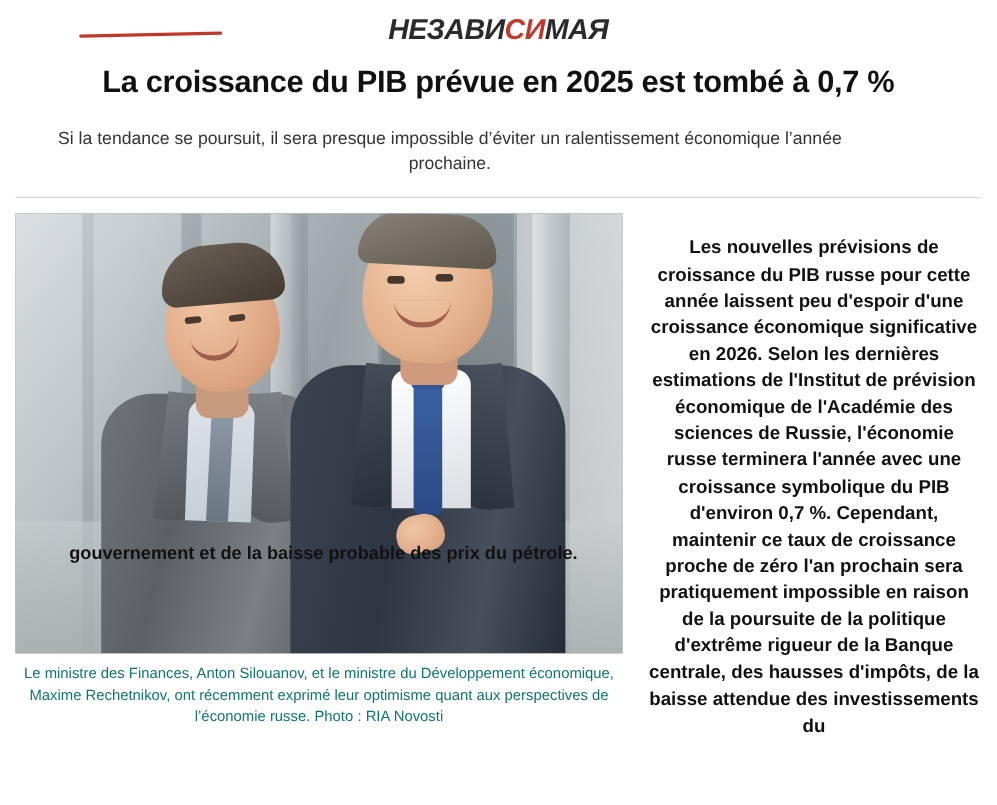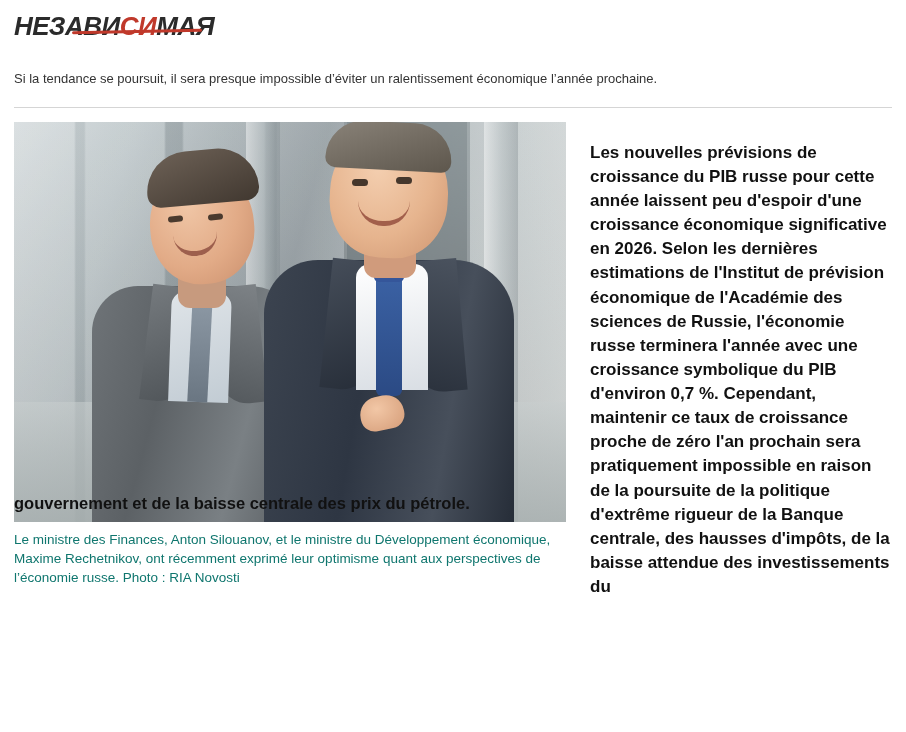--- a/index.html
+++ b/index.html
@@ -13,20 +13,21 @@
     font-family: "Liberation Sans", sans-serif;
     color: #1a1a1a;
     overflow: hidden;
   }
   .page {
     position: relative;
     width: 906px;
     height: 528px;
     box-sizing: border-box;
     padding: 0 14px;
+    text-align: center;
   }
 
   
   .masthead {
     padding-top: 12px;
     height: 34px;
     position: relative;
   }
   .masthead-logo {
     font-family: "Liberation Sans", sans-serif;
@@ -57,21 +58,21 @@
   .headline {
     margin-top: 12px;
     font-size: 28px;
     font-weight: bold;
     line-height: 1.18;
     letter-spacing: -0.3px;
     color: #111111;
   }
   .standfirst {
     margin-top: 24px;
-    font-size: 13px;
+    font-size: 16px;
     line-height: 1.45;
     color: #333333;
     max-width: 790px;
   }
 
   .rule {
     margin-top: 18px;
     height: 1px;
     background: #d5d5d5;
     width: 878px;
@@ -301,20 +302,21 @@
 </head>
 <body>
 
 <div class="page">
 
   <div class="masthead">
     <div class="masthead-logo"><span>НЕЗАВИ</span><span class="red-part">СИ</span><span>МАЯ</span></div>
     <div class="masthead-underline"></div>
   </div>
 
+  <h1 class="headline">La croissance du PIB prévue en 2025 est tombé à 0,7 %</h1>
 
   <p class="standfirst">Si la tendance se poursuit, il sera presque impossible d’éviter un ralentissement économique l’année prochaine.</p>
 
   <div class="rule"></div>
 
   <div class="content">
 
     <div class="col-left">
       <div class="photo-frame">
         <div class="photo">
@@ -357,15 +359,15 @@
       </div>
       <div class="caption">Le ministre des Finances, Anton Silouanov, et le ministre du Développement économique, Maxime Rechetnikov, ont récemment exprimé leur optimisme quant aux perspectives de l’économie russe. Photo : RIA Novosti</div>
     </div>
 
     <div class="col-right">
       <p class="lede">Les nouvelles prévisions de croissance du PIB russe pour cette année laissent peu d'espoir d'une croissance économique significative en 2026. Selon les dernières estimations de l'Institut de prévision économique de l'Académie des sciences de Russie, l'économie russe terminera l'année avec une croissance symbolique du PIB d'environ 0,7 %. Cependant, maintenir ce taux de croissance proche de zéro l'an prochain sera pratiquement impossible en raison de la poursuite de la politique d'extrême rigueur de la Banque centrale, des hausses d'impôts, de la baisse attendue des investissements du</p>
     </div>
 
   </div>
 
-  <div class="bottom-line">gouvernement et de la baisse centrale des prix du pétrole.</div>
+  <div class="bottom-line">gouvernement et de la baisse probable des prix du pétrole.</div>
 
 </div>
 
 </body></html>

